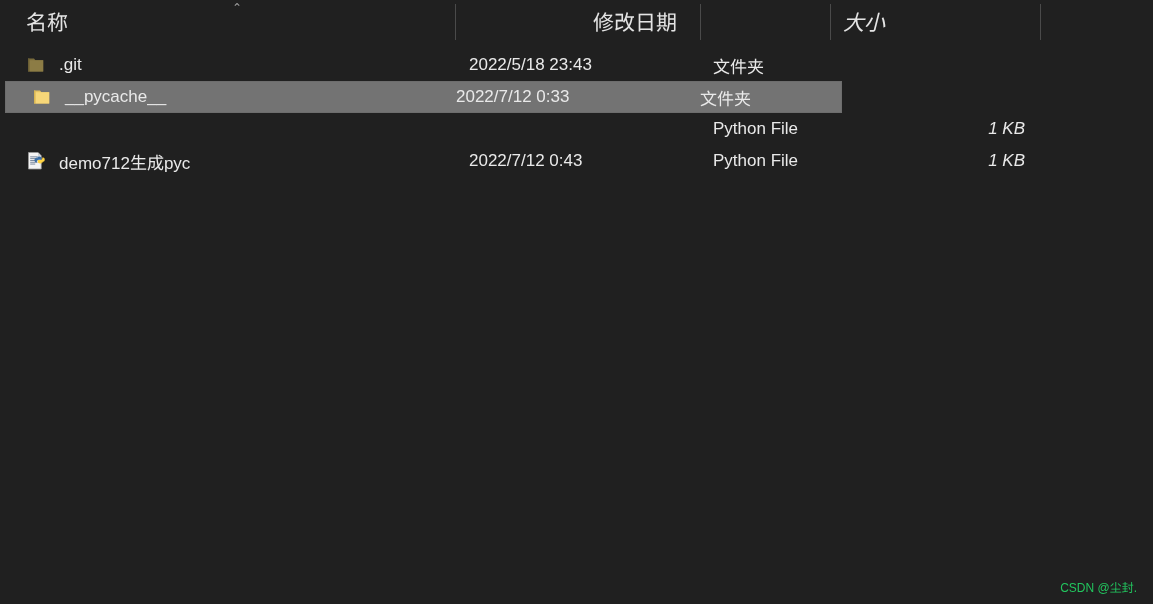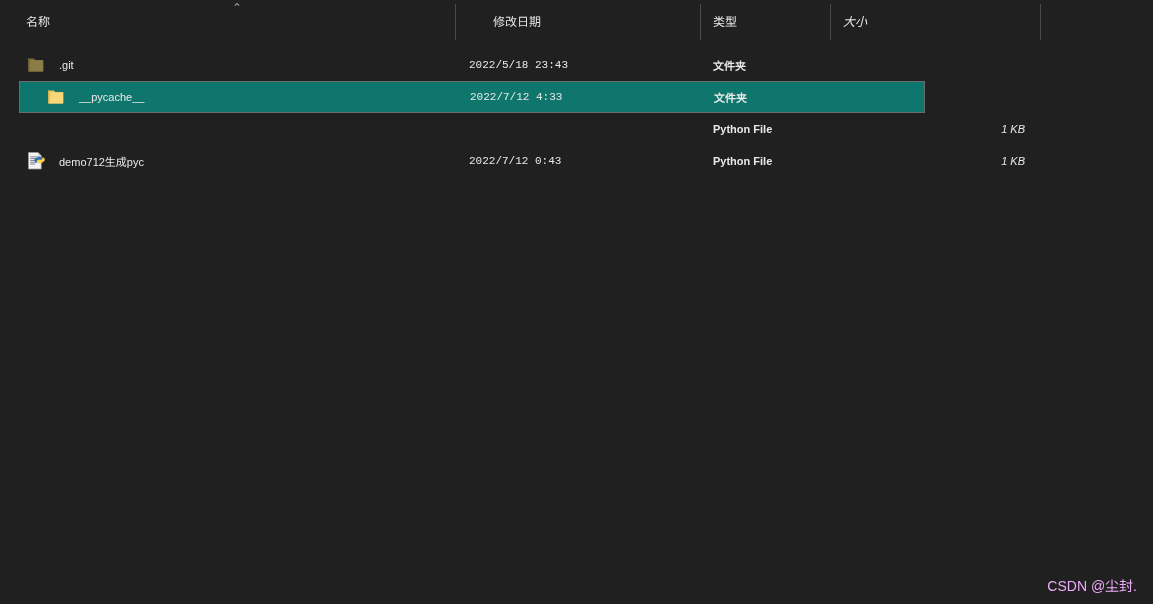--- a/index.html
+++ b/index.html
@@ -35,37 +35,37 @@
     color: #9a9a9a;
     font-size: 12px;
     line-height: 12px;
     text-align: center;
     user-select: none;
   }
   .col-head {
     position: absolute;
     top: 0;
     height: 41px;
-    font-size: 12px;
+    font-size: 21px;
     color: #e4e4e4;
     display: flex;
     align-items: center;
     box-sizing: border-box;
     white-space: nowrap;
   }
   .col-head .label { display: block; }
   .col-sep {
     position: absolute;
     top: 4px;
     width: 1px;
     height: 36px;
     background: #4a4a4a;
   }
   .ch-name  { left: 0px;   width: 455px; padding-left: 26px; }
-  .ch-date  { left: 480px; width: 244px; padding-left: 13px; }
+  .ch-date  { left: 433px; width: 244px; padding-left: 13px; justify-content: flex-end; }
   .ch-type  { left: 701px; width: 129px; padding-left: 12px; }
   .ch-size  { left: 831px; width: 209px; padding-left: 12px; font-style: italic; }
 
   .sep-1 { left: 455px; }
   .sep-2 { left: 700px; }
   .sep-3 { left: 830px; }
   .sep-4 { left: 1040px; }
 
   
   .list {
@@ -73,39 +73,39 @@
     left: 0;
     top: 49px;
     width: 1153px;
   }
   .row {
     position: relative;
     height: 32px;
     box-sizing: border-box;
   }
   .row.selected {
-    width: 906px;
-    margin-left: 19px;
+    width: 837px;
+    margin-left: 5px;
     border: 1px solid #6d6d6d;
-    background: #0f766e;
+    background: #737373;
   }
   .cell {
     position: absolute;
     top: 0;
     height: 100%;
     display: flex;
     align-items: center;
-    font-size: 11px;
+    font-size: 17px;
     color: #e9e9e9;
     white-space: nowrap;
     box-sizing: border-box;
   }
   .c-name { left: 0px;   width: 455px; padding-left: 26px; }
-  .c-date { left: 456px; width: 244px; padding-left: 13px; font-family: Liberation Mono, monospace; }
-  .c-type { left: 701px; width: 129px; padding-left: 12px; font-weight: bold; }
+  .c-date { left: 456px; width: 244px; padding-left: 13px; }
+  .c-type { left: 701px; width: 129px; padding-left: 12px; }
   .c-size { left: 831px; width: 194px; justify-content: flex-end; font-style: italic; }
 
   .row.selected .c-name { left: -19px; padding-left: 45px; }
   .row.selected .c-date { left: 437px; }
   .row.selected .c-type { left: 682px; }
   .row.selected .c-size { left: 812px; }
 
   .icon {
     width: 20px;
     height: 20px;
@@ -114,40 +114,37 @@
     position: relative;
     display: block;
   }
   .name-text { display: block; }
 
   
   .watermark {
     position: absolute;
     right: 16px;
     bottom: 9px;
-    font-size: 14px;
-    color: #f0abfc;
+    font-size: 12px;
+    color: #22c55e;
     white-space: nowrap;
     user-select: none;
   }
 </style>
 </head>
 <body>
 
 <div class="header">
   <div class="sort-caret">⌃</div>
 
   <div class="col-head ch-name">
     <span class="label">名称</span>
   </div>
   <div class="col-head ch-date">
     <span class="label">修改日期</span>
-  </div>
-  <div class="col-head ch-type">
-    <span class="label">类型</span>
   </div>
   <div class="col-head ch-size">
     <span class="label">大小</span>
   </div>
 
   <div class="col-sep sep-1"></div>
   <div class="col-sep sep-2"></div>
   <div class="col-sep sep-3"></div>
   <div class="col-sep sep-4"></div>
 </div>
@@ -168,21 +165,21 @@
     </div>
     <div class="row selected" aria-selected="true">
       <div class="cell c-name">
         <span class="icon"><svg viewBox="0 0 20 20" width="20" height="20">
             <path d="M2 3.5 L8 3.5 L9.4 5.2 L17.2 5.2 L17.2 16.5 L2 16.5 Z" fill="#e4c264"></path>
             <path d="M3.4 5.2 L17.2 5.2 L17.2 16.5 L3.4 16.5 Z" fill="#f7d779"></path>
             <path d="M2 3.5 L2 16.5 L3.4 16.5 L3.4 3.5 Z" fill="#d9b653"></path>
           </svg></span>
         <span class="name-text">__pycache__</span>
       </div>
-      <div class="cell c-date">2022/7/12 4:33</div>
+      <div class="cell c-date">2022/7/12 0:33</div>
       <div class="cell c-type">文件夹</div>
       <div class="cell c-size"></div>
     </div>
     <div class="row">
       <div class="cell c-type">Python File</div>
       <div class="cell c-size">1 KB</div>
     </div>
     <div class="row">
       <div class="cell c-name">
         <span class="icon"><svg viewBox="0 0 20 20" width="20" height="20">

